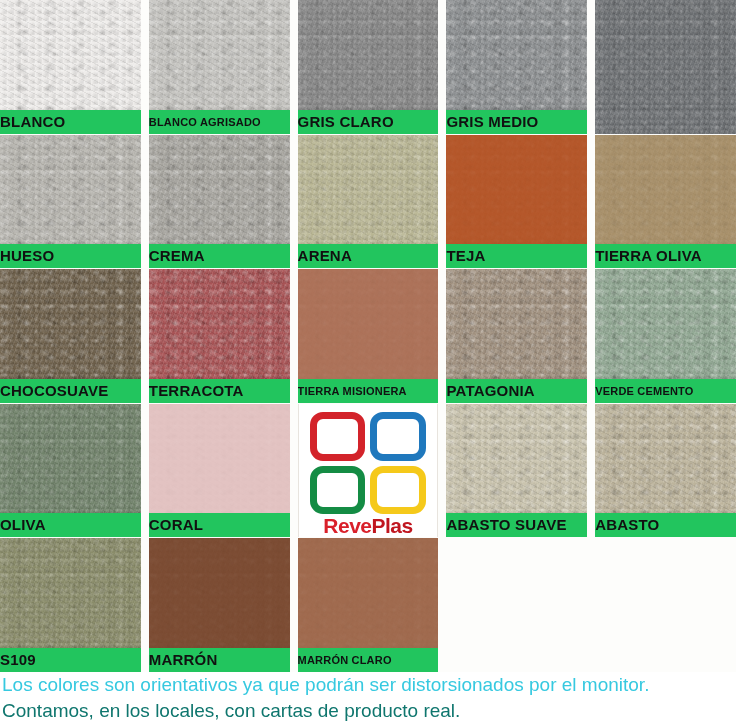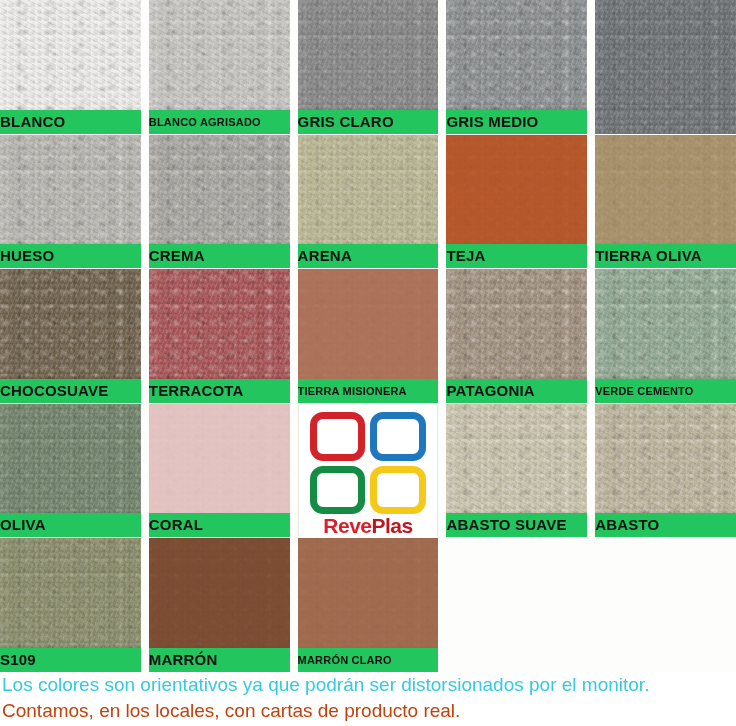--- a/index.html
+++ b/index.html
@@ -376,16 +376,16 @@
         <div class="tex tex-b"></div>
         <div class="tex tex-c"></div>
       </div>
       <div class="label sm">MARRÓN CLARO</div>
     </div>
 
   </div>
 
   <div class="footer">
     <div class="footer-line" style="color: rgb(54, 201, 224);">Los colores son orientativos ya que podrán ser distorsionados por el monitor.</div>
-    <div class="footer-line" style="color: #c2410c;">Contamos, en los locales, con cartas de producto real.</div>
+    <div class="footer-line" style="color: #0f766e;">Contamos, en los locales, con cartas de producto real.</div>
   </div>
 
 </div>
 
 </body></html>

